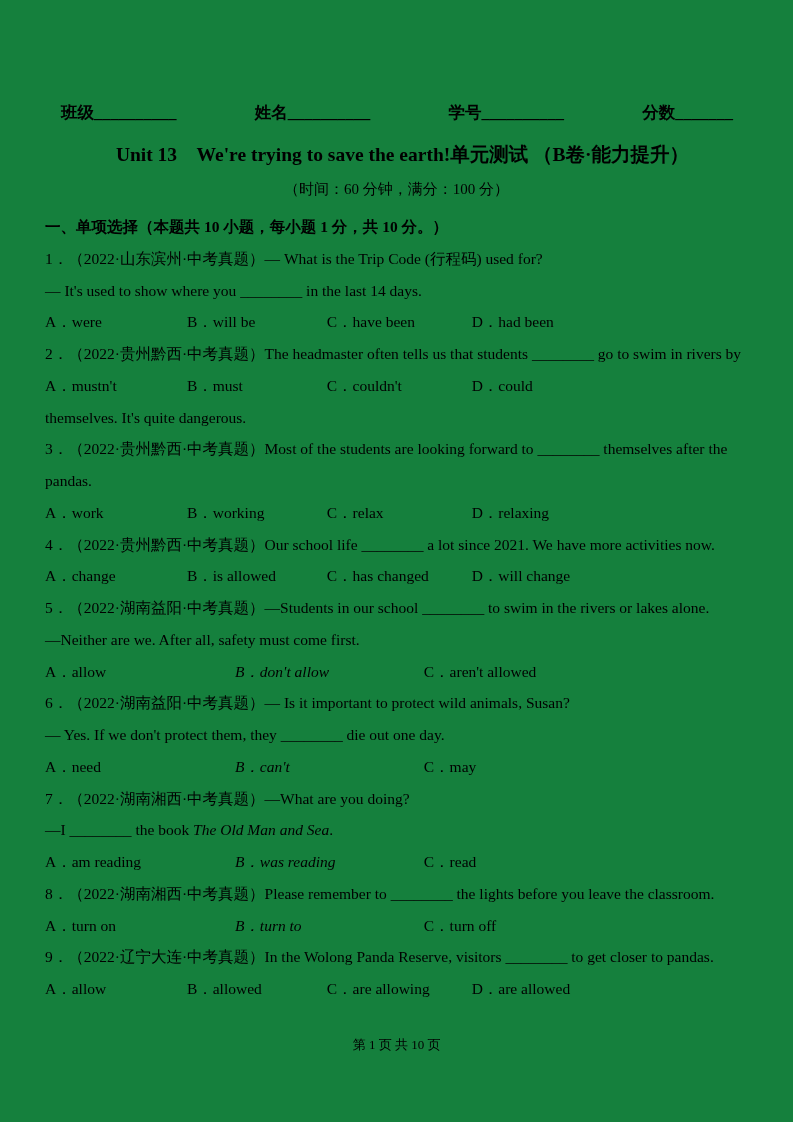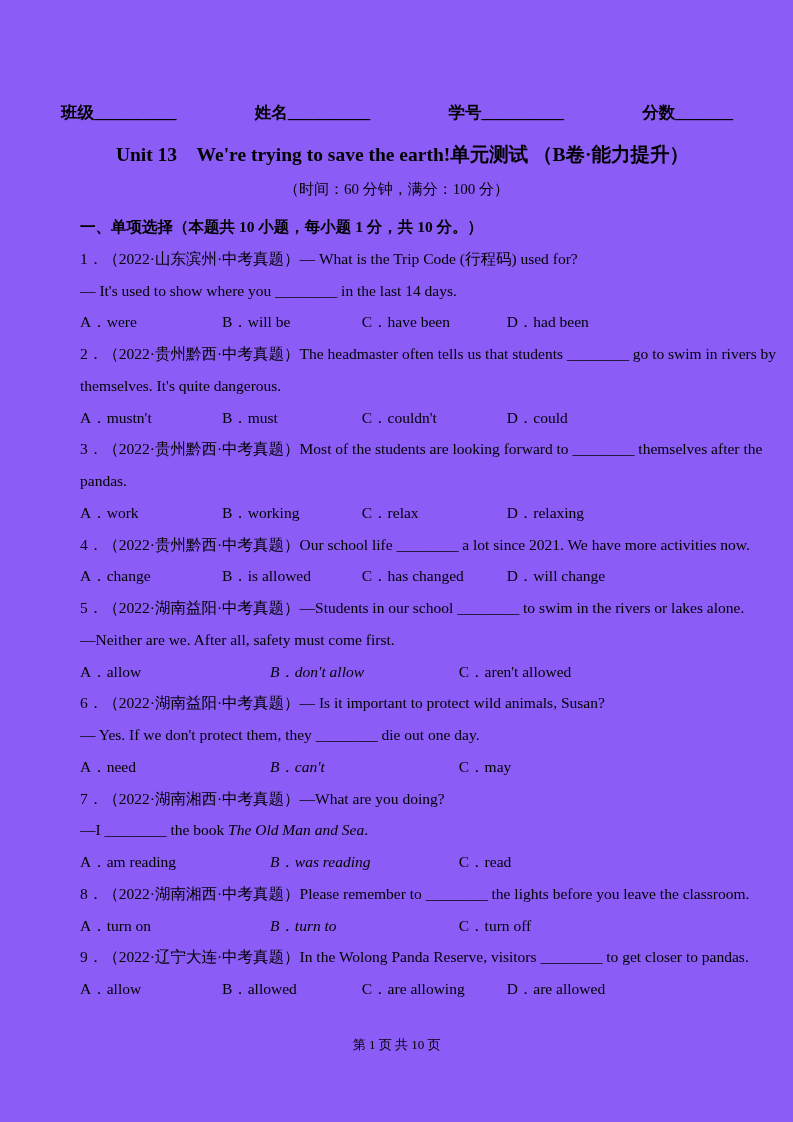--- a/index.html
+++ b/index.html
@@ -1,21 +1,21 @@
 <!DOCTYPE html>
 <html><head>
 <meta charset="utf-8">
 <style>
   html,body{margin:0;padding:0;background:#888;}
   .page{
-    width:793px;height:1122px;background:#8b5cf6;margin:0 auto;
+    width:793px;height:1122px;background:#15803d;margin:0 auto;
     font-family:"Liberation Serif","DejaVu Serif",serif;color:#000;
     position:relative;overflow:hidden;
   }
-  .content{padding:0 72px;margin-left:8px;}
+  .content{padding:0 45px;}
   .hdr{
     display:flex;justify-content:space-between;
     padding:102px 60px 0 61px;
     font-weight:bold;font-size:16.5px;white-space:nowrap;
   }
   .hdr .blank{letter-spacing:0;}
   .title{
     margin-top:17px;text-align:center;font-weight:bold;
     font-size:19.5px;line-height:28px;white-space:nowrap;padding-left:12px;
   }
@@ -65,27 +65,27 @@
       <div class="line opts opts4">
         <span class="o1">A．were</span>
         <span class="o2">B．will be</span>
         <span class="o3">C．have been</span>
         <span class="o4">D．had been</span>
       </div>
     </div>
 
     <div>
       <div class="line">2．（2022·贵州黔西·中考真题）The headmaster often tells us that students ________ go to swim in rivers by</div>
-      <div class="line">themselves. It's quite dangerous.</div>
       <div class="line opts opts4">
         <span class="o1">A．mustn't</span>
         <span class="o2">B．must</span>
         <span class="o3">C．couldn't</span>
         <span class="o4">D．could</span>
       </div>
+      <div class="line">themselves. It's quite dangerous.</div>
     </div>
 
     <div>
       <div class="line">3．（2022·贵州黔西·中考真题）Most of the students are looking forward to ________ themselves after the</div>
       <div class="line">pandas.</div>
       <div class="line opts opts4">
         <span class="o1">A．work</span>
         <span class="o2">B．working</span>
         <span class="o3">C．relax</span>
         <span class="o4">D．relaxing</span>

